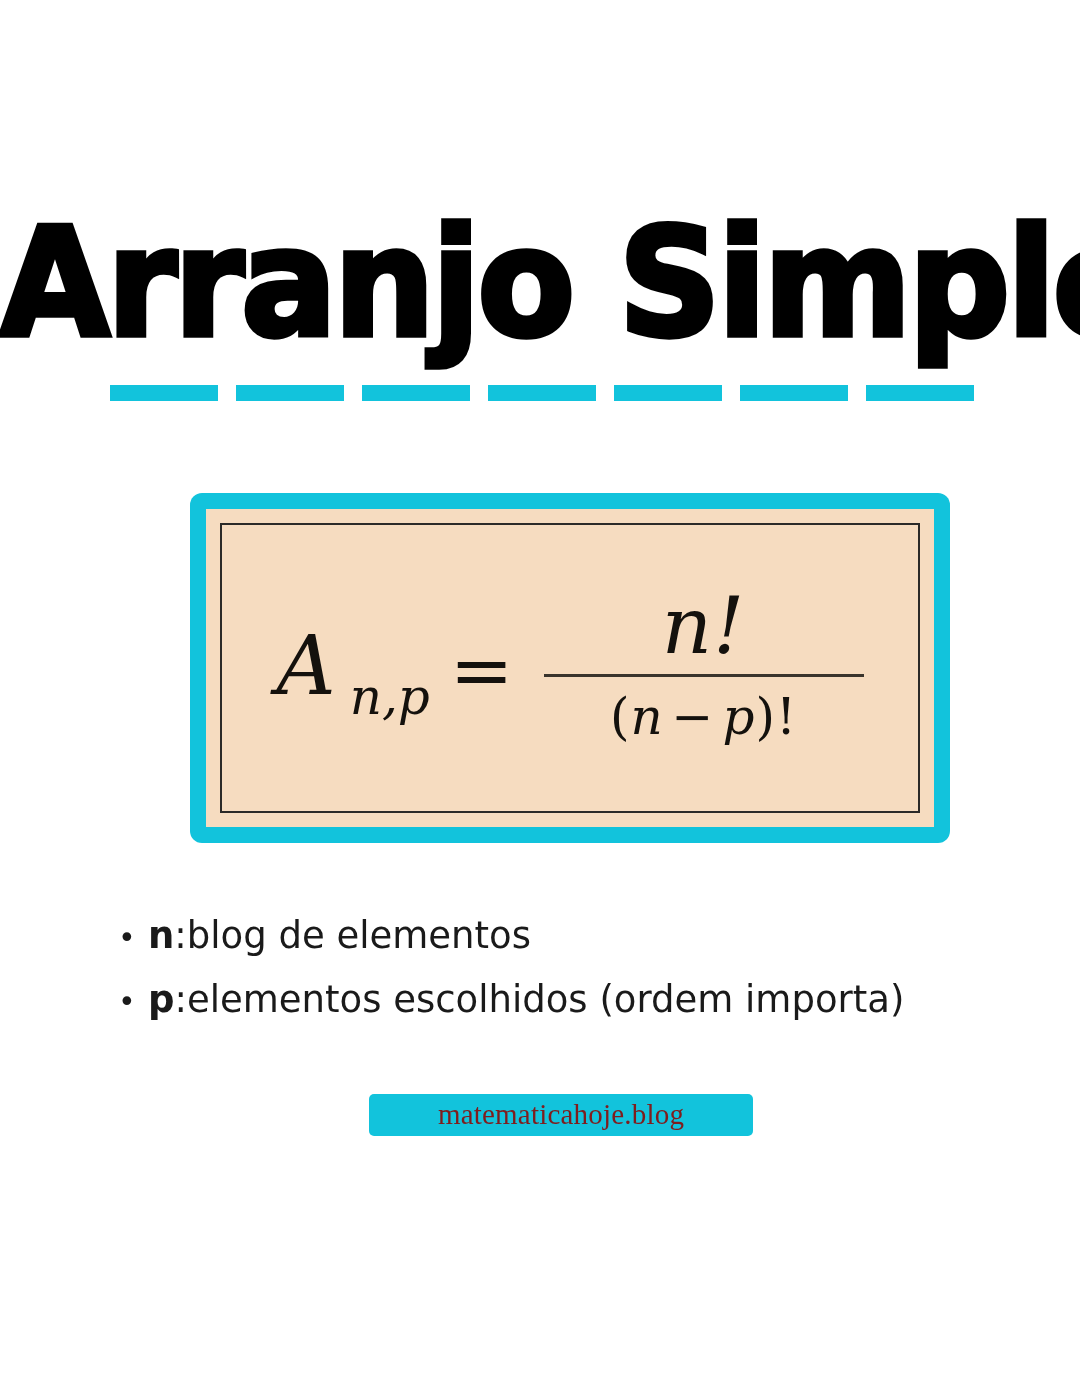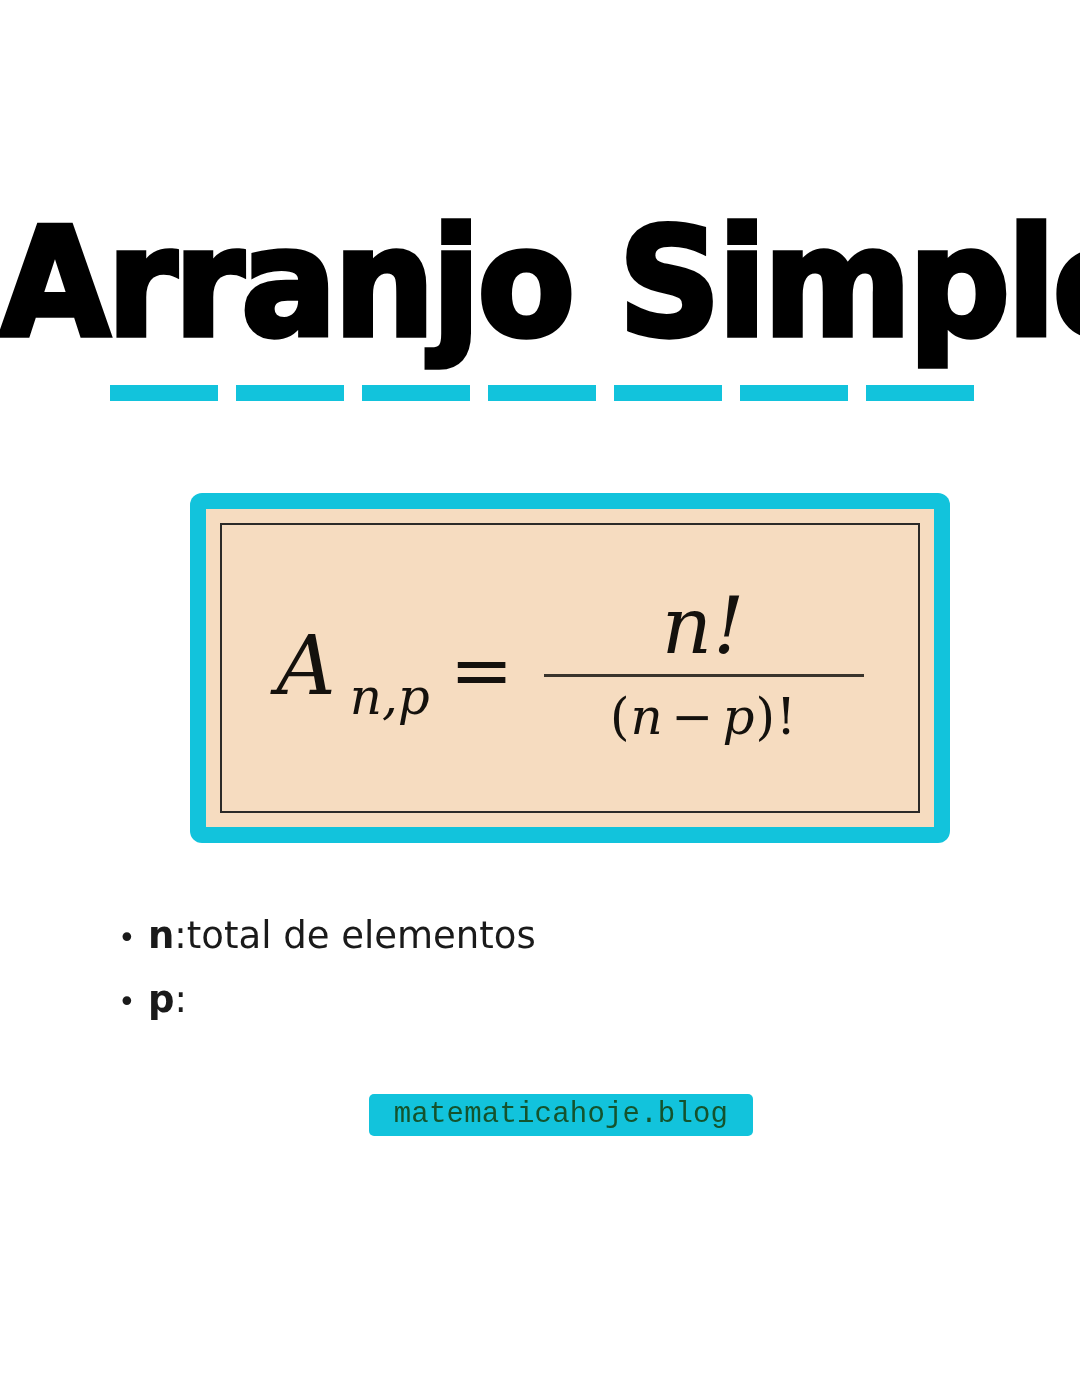--- a/index.html
+++ b/index.html
@@ -210,24 +210,24 @@
     width: 384px;
     height: 42px;
     background: #12c3dc;
     border-radius: 5px;
     display: flex;
     align-items: center;
     justify-content: center;
   }
 
   .footer-badge .badge-text {
-    font-family: Liberation Mono, monospace;
+    font-family: Liberation Serif, serif;
     font-size: 29px;
     line-height: 1;
-    color: #14532d;
+    color: #7f1d1d;
     letter-spacing: 0.2px;
     position: relative;
     top: -1px;
   }
 </style>
 </head>
 <body>
 
 <div class="page">
 
@@ -267,27 +267,28 @@
       </div>
     </div>
   </div>
 
   <div class="bullets">
 
     <div class="bullet-item">
       <span class="dot">•</span>
       <span class="var">n</span>
         <span>:</span>
-        <span> total de elementos</span>
+        <span> blog de elementos</span>
     </div>
 
     <div class="bullet-item">
       <span class="dot">•</span>
       <span class="var">p</span>
         <span>:</span>
+        <span> elementos escolhidos (ordem importa)</span>
     </div>
 
   </div>
 
   <div class="footer-badge">
     <span class="badge-text">matematicahoje.blog</span>
   </div>
 
 </div>
 

